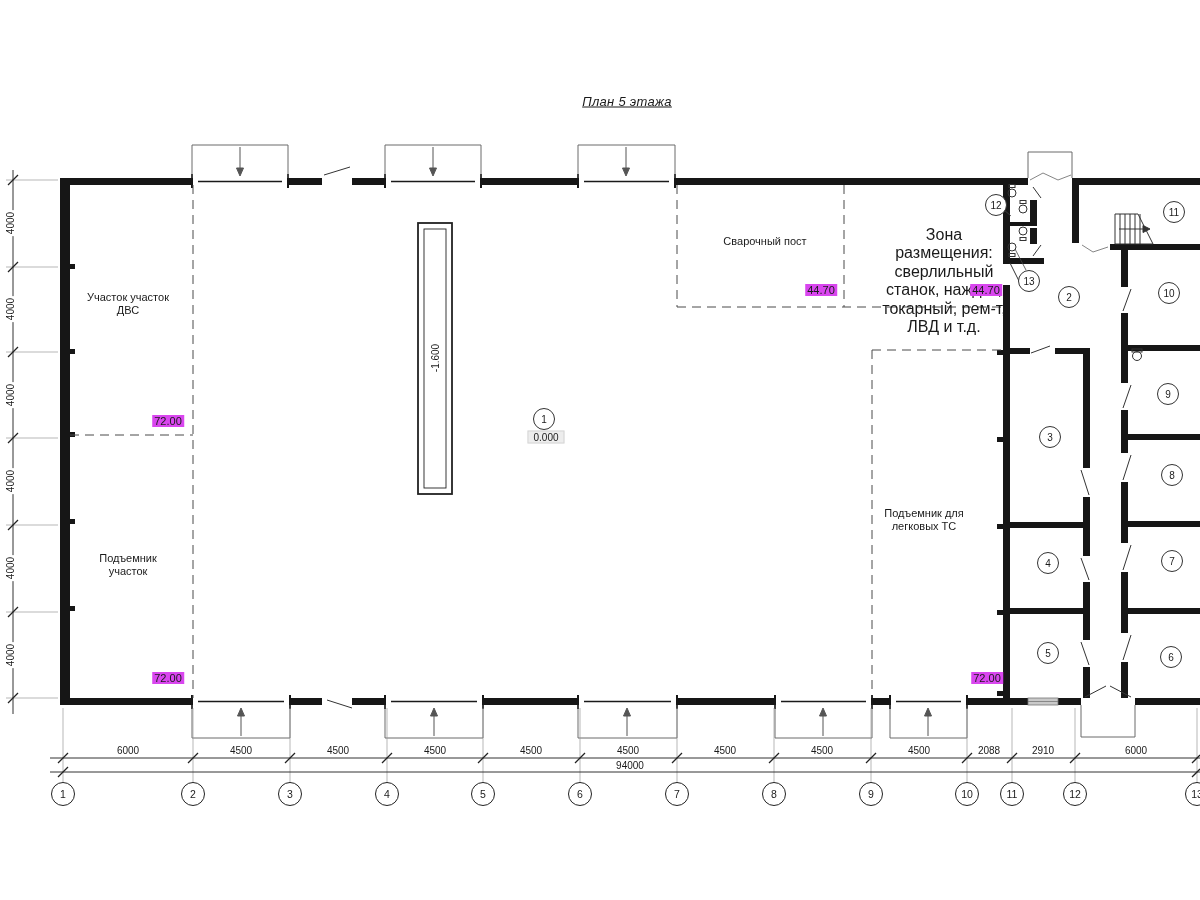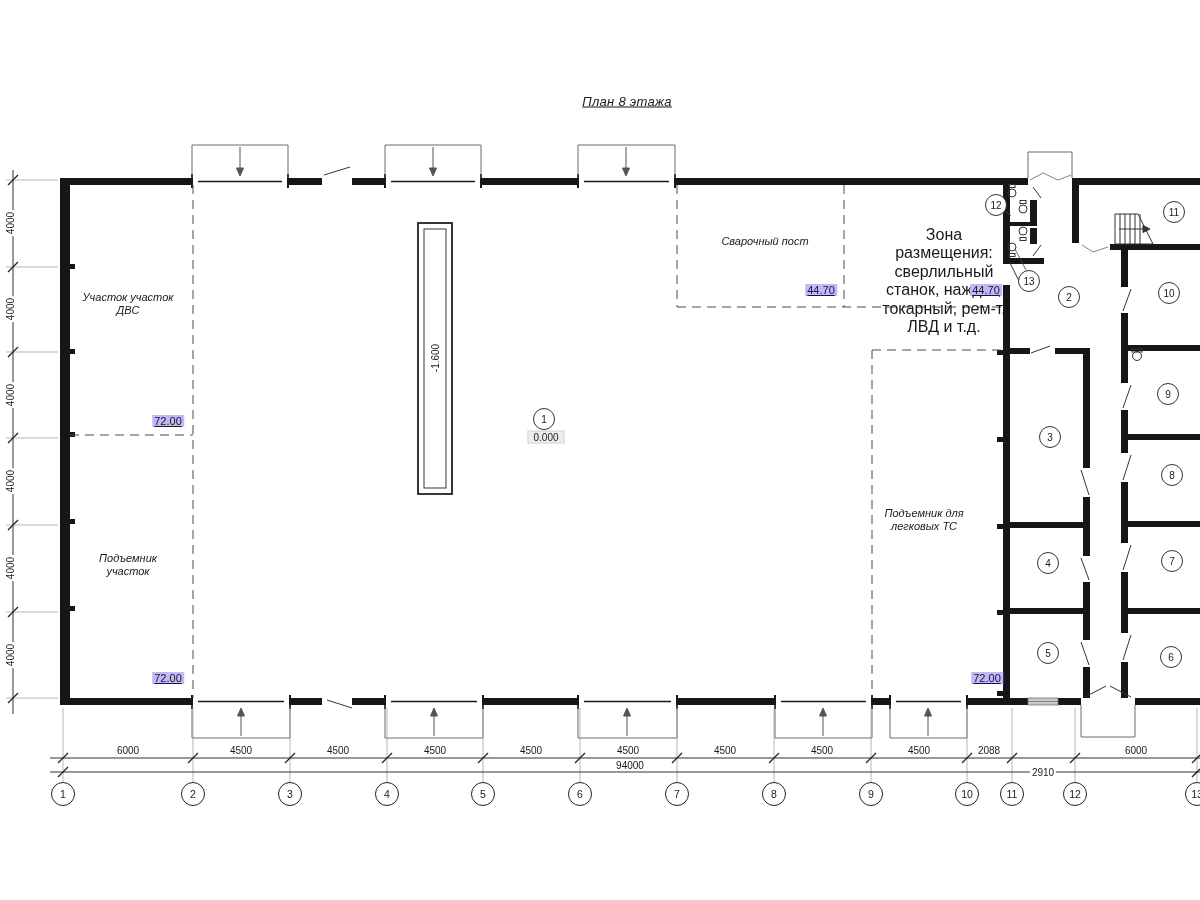--- a/index.html
+++ b/index.html
@@ -2,23 +2,23 @@
 <html><head>
 <meta charset="utf-8">
 <style>
   html,body{margin:0;padding:0;background:#fff;}
   .plan{position:relative;width:1200px;height:900px;background:#ffffff;overflow:hidden;
         font-family:"Liberation Sans",sans-serif;color:#1a1a1a;}
   .plan svg{position:absolute;left:0;top:0;}
   .ctr{position:absolute;transform:translate(-50%,-50%);white-space:pre-line;text-align:center;}
   .rot{transform:translate(-50%,-50%) rotate(-90deg);}
   .title{font-size:13px;font-style:italic;text-decoration:underline;letter-spacing:.3px;}
-  .lbl{font-size:11px;line-height:1.18;font-style:italic;}
+  .lbl{font-size:11px;line-height:1.18;}
   .lbl-sm{font-size:16px;line-height:1.15;margin-top:44px;}
-  .elev{font-size:11px;text-decoration:underline;background:#c4b5fd;padding:0 2px;}
+  .elev{font-size:11px;background:#d946ef;padding:0 2px;}
   .dim{font-size:10px;background:#fff;padding:0 2px;}
   .bubble{position:absolute;width:22px;height:22px;border:1px solid #222;border-radius:50%;
           background:#fff;display:flex;align-items:center;justify-content:center;
           font-size:10.5px;transform:translate(-50%,-50%);}
   .roomnum{position:absolute;width:20px;height:20px;border:1px solid #333;border-radius:50%;
            background:#fff;display:flex;align-items:center;justify-content:center;
            font-size:10px;transform:translate(-50%,-50%);}
   .pitlbl{background:#fff;padding:0 3px;font-size:10px;}
   .floorlbl{background:#ededed;border:1px solid #d5d5d5;padding:0 5px;font-size:10px;}
 </style>
@@ -277,21 +277,21 @@
           <line x1="8" y1="272" x2="18" y2="262"></line>
       <line x1="8" y1="357" x2="18" y2="347"></line>
           <line x1="8" y1="443" x2="18" y2="433"></line>
       <line x1="8" y1="530" x2="18" y2="520"></line>
           <line x1="8" y1="617" x2="18" y2="607"></line>
       <line x1="8" y1="703" x2="18" y2="693"></line>
     </g>
   </g>
 </svg>
 
-  <span class="ctr title" style="left:627px;top:101px">План 8 этажа</span>
+  <span class="ctr title" style="left:627px;top:101px">План 5 этажа</span>
 
   <span class="ctr lbl" style="left:128px;top:304px">Участок участок
 ДВС</span>
   <span class="ctr elev" style="left:168px;top:421px">72.00</span>
 
   <span class="ctr lbl" style="left:128px;top:565px">Подъемник
 участок</span>
   <span class="ctr elev" style="left:168px;top:678px">72.00</span>
 
   <span class="ctr lbl" style="left:765px;top:241px">Сварочный пост</span>
@@ -329,21 +329,21 @@
   <span class="ctr dim" style="left:128px;top:750px">6000</span>
   <span class="ctr dim" style="left:241px;top:750px">4500</span>
   <span class="ctr dim" style="left:338px;top:750px">4500</span>
   <span class="ctr dim" style="left:435px;top:750px">4500</span>
   <span class="ctr dim" style="left:531px;top:750px">4500</span>
   <span class="ctr dim" style="left:628px;top:750px">4500</span>
   <span class="ctr dim" style="left:725px;top:750px">4500</span>
   <span class="ctr dim" style="left:822px;top:750px">4500</span>
   <span class="ctr dim" style="left:919px;top:750px">4500</span>
   <span class="ctr dim" style="left:989px;top:750px">2088</span>
-  <span class="ctr dim" style="left:1043px;top:772px">2910</span>
+  <span class="ctr dim" style="left:1043px;top:750px">2910</span>
   <span class="ctr dim" style="left:1136px;top:750px">6000</span>
   <span class="ctr dim" style="left:630px;top:765px">94000</span>
 
   <span class="ctr rot dim" style="left:10px;top:223px">4000</span>
   <span class="ctr rot dim" style="left:10px;top:309px">4000</span>
   <span class="ctr rot dim" style="left:10px;top:395px">4000</span>
   <span class="ctr rot dim" style="left:10px;top:481px">4000</span>
   <span class="ctr rot dim" style="left:10px;top:568px">4000</span>
   <span class="ctr rot dim" style="left:10px;top:655px">4000</span>
 

